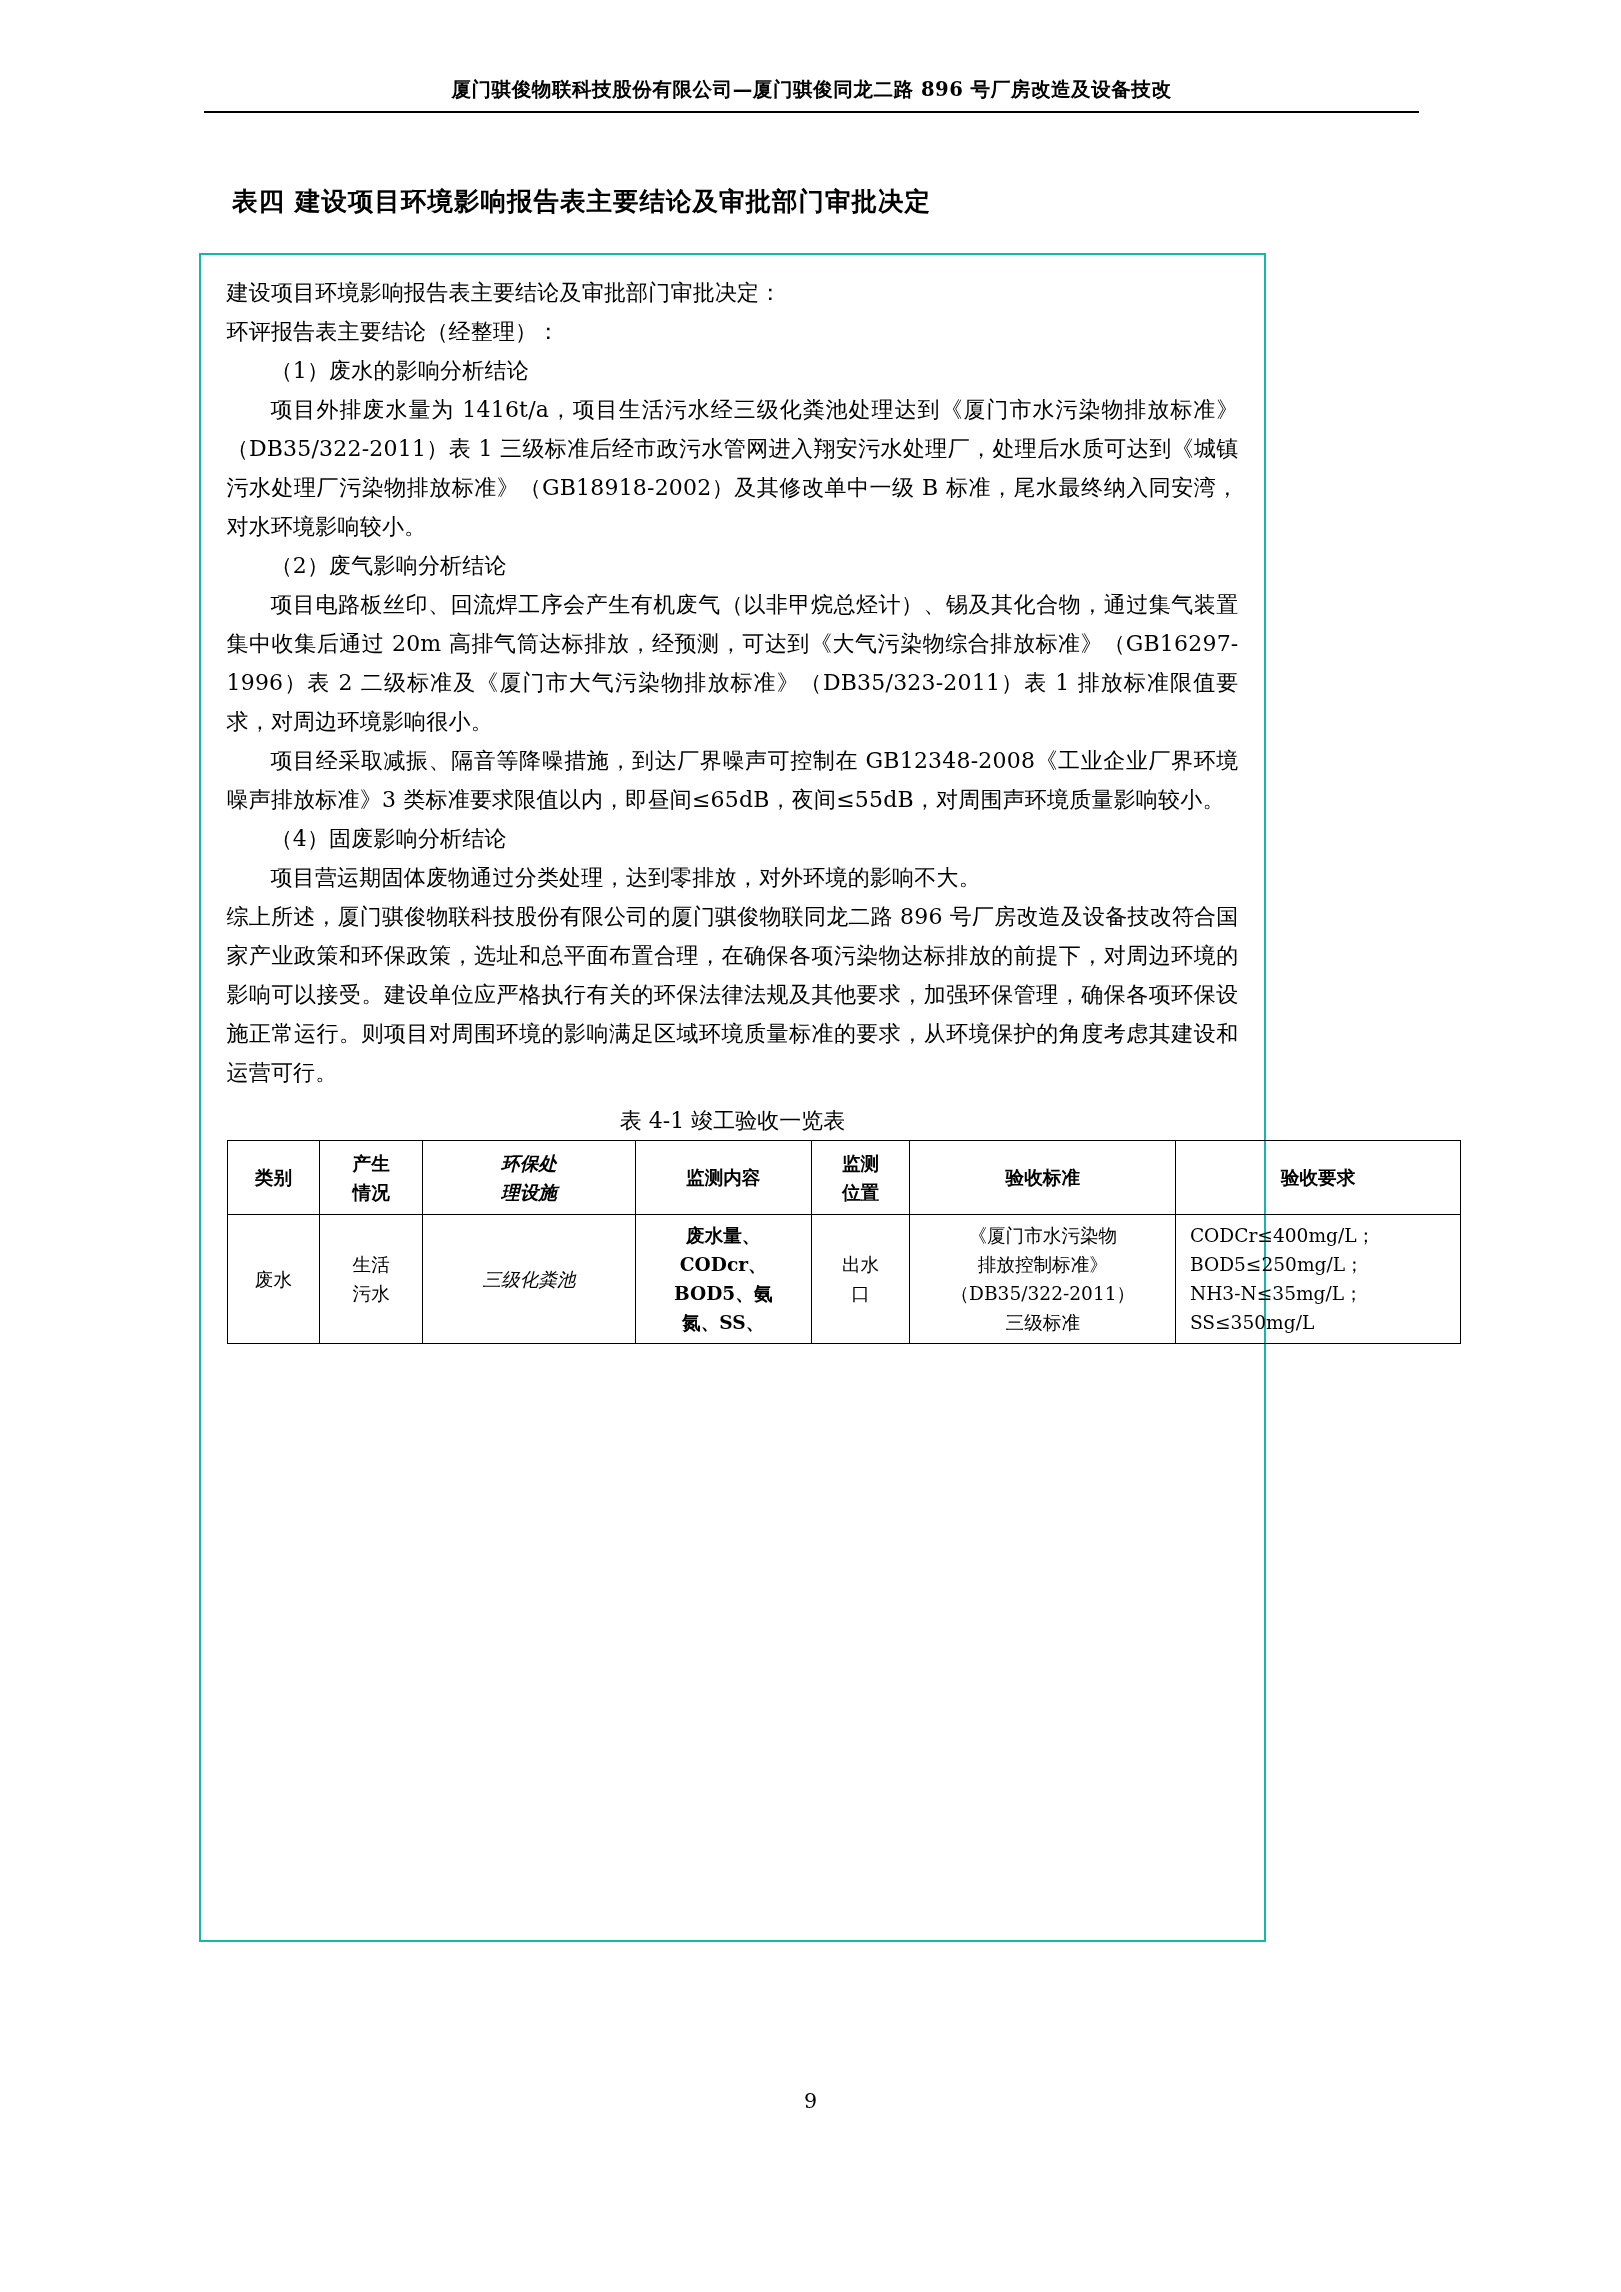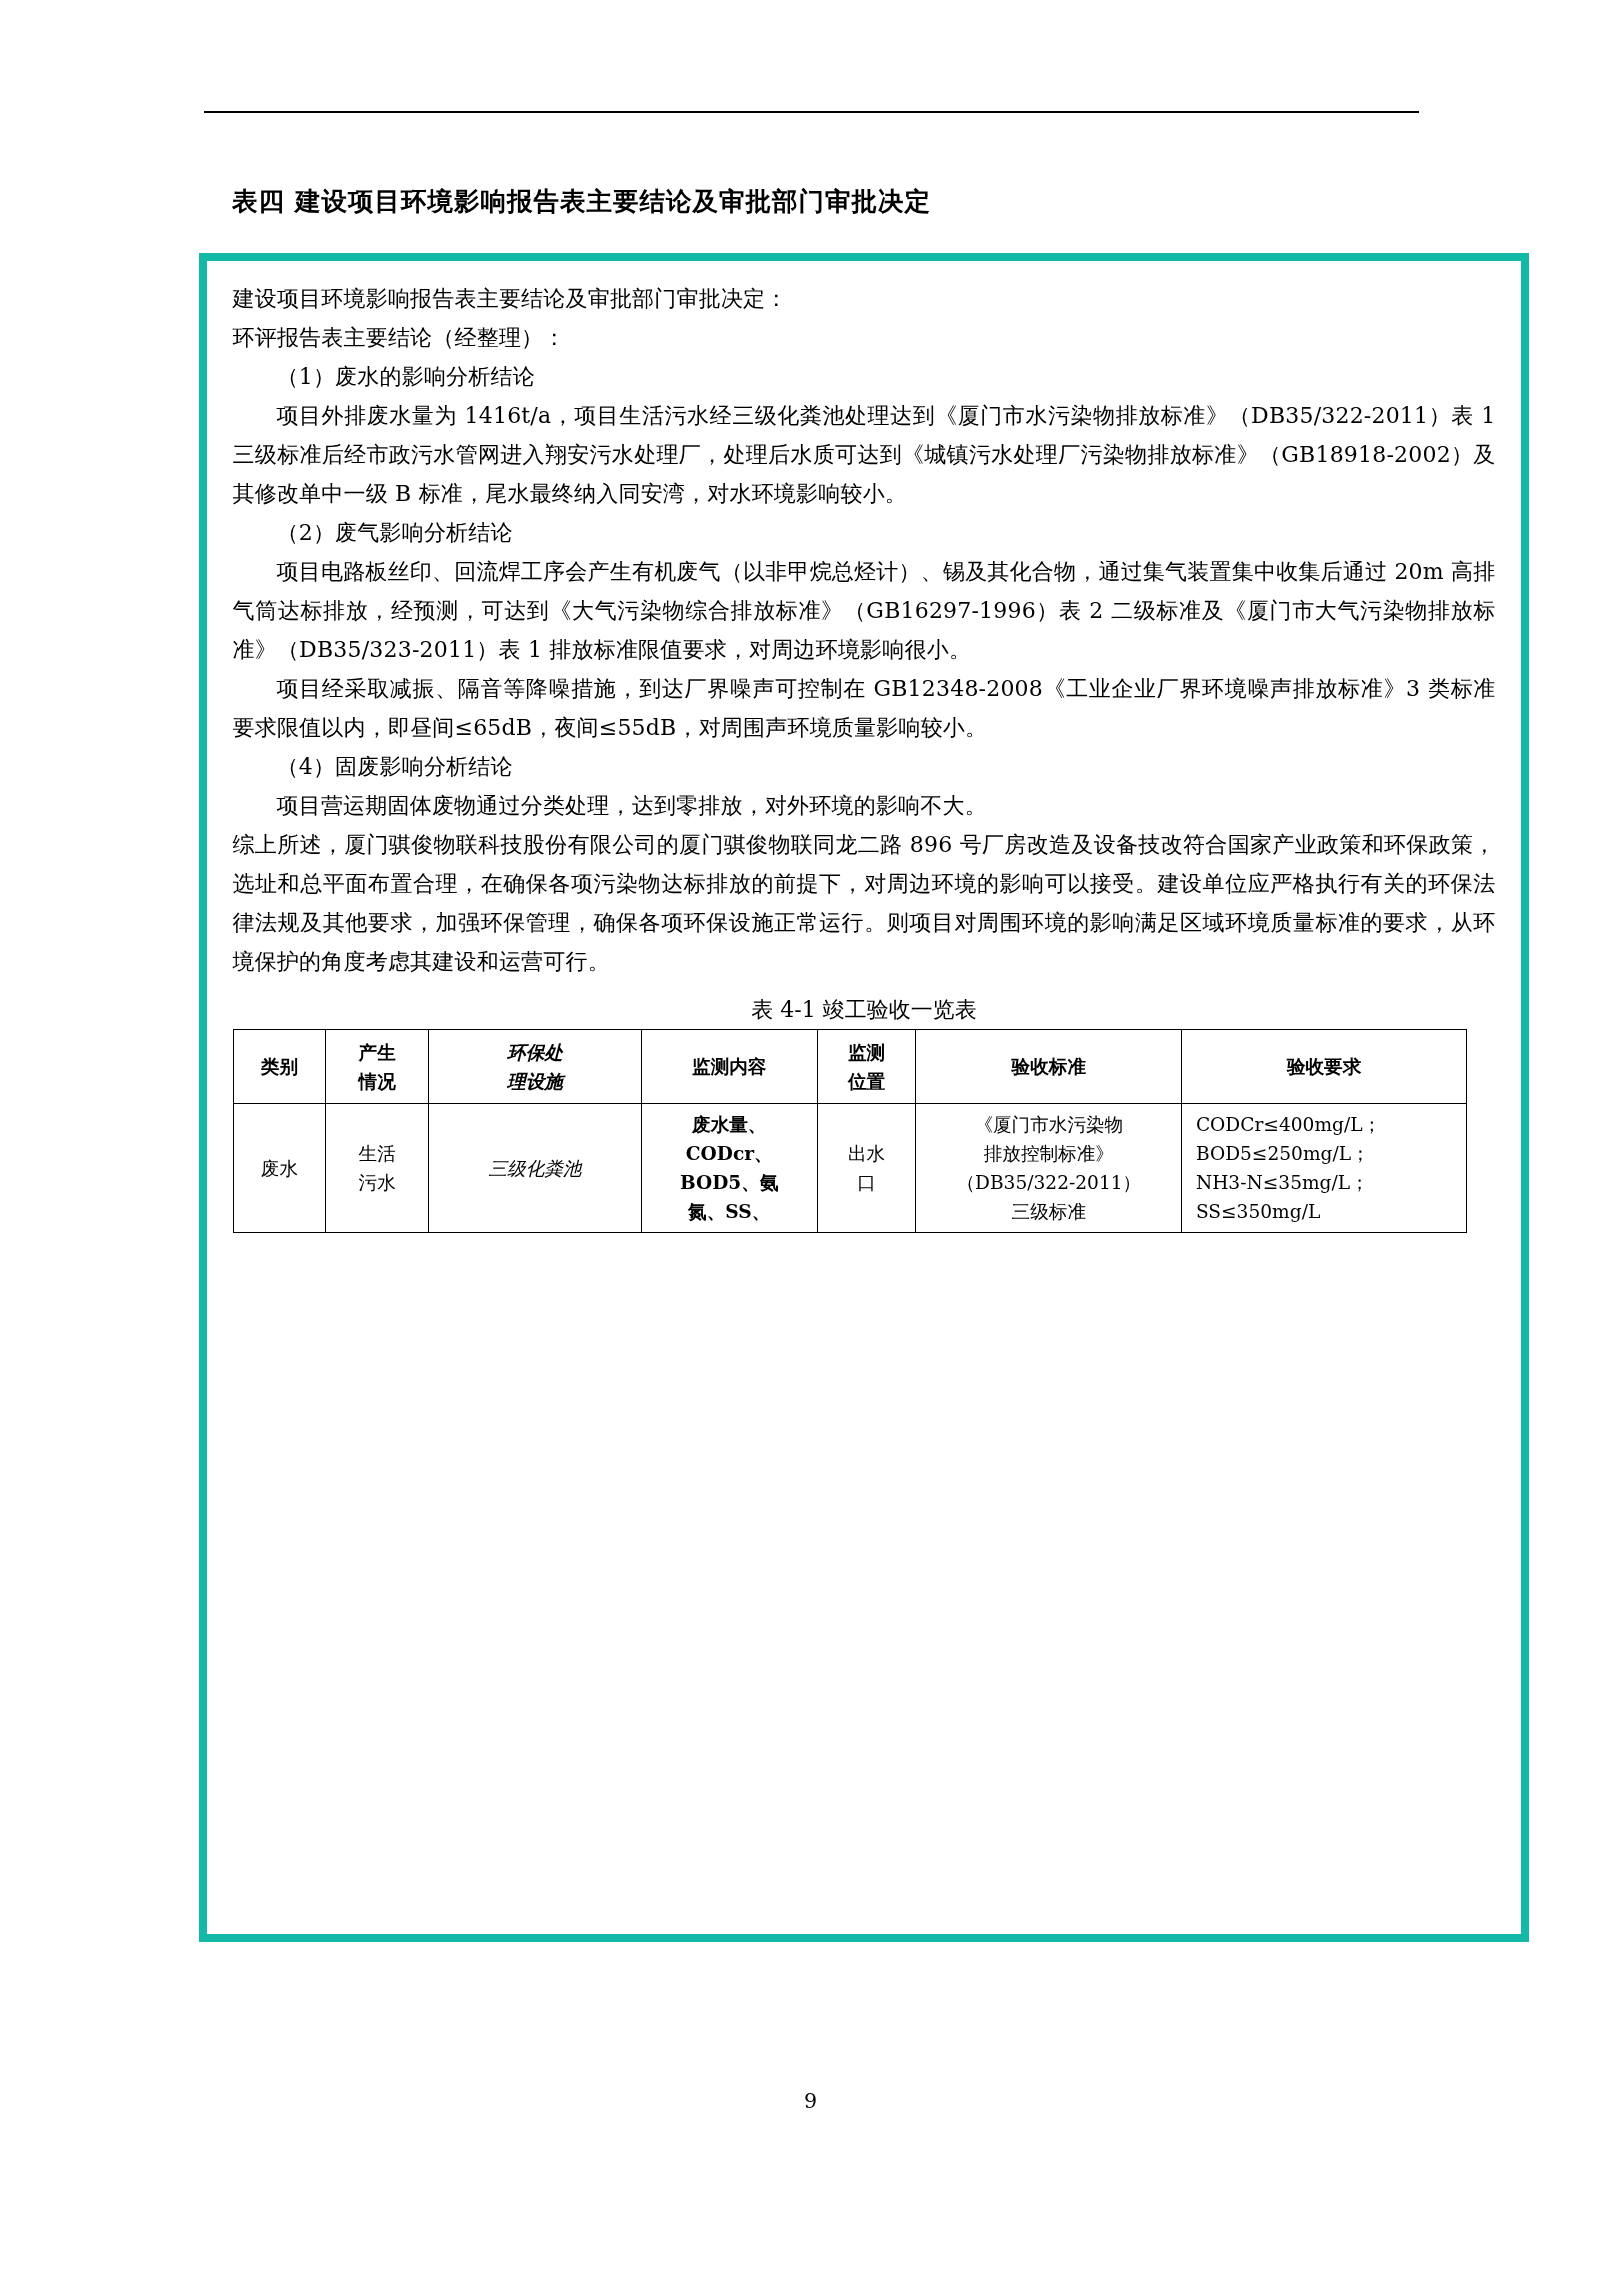--- a/index.html
+++ b/index.html
@@ -48,23 +48,23 @@
     font-size: 25.5px;
     font-weight: bold;
     letter-spacing: 1px;
     font-family: "DejaVu Serif", "Liberation Serif", serif;
   }
   
   .main-box {
     position: absolute;
     top: 253px;
     left: 199px;
-    width: 1330px;
+    width: 1067px;
     height: 1689px;
-    border: 8px solid #14b8a6;
+    border: 2px solid #14b8a6;
     box-sizing: border-box;
     padding: 17.6px 25.5px 0 25.5px;
   }
   .body-text {
     font-size: 22px;
     line-height: 39px;
     text-align: justify;
     letter-spacing: 0.2px;
   }
   .indent2 {
@@ -123,20 +123,21 @@
   .col4 { width: 167px; font-weight: bold; }
   .col5 { width: 90px; }
   .col6 { width: 257px; }
   .col7 { width: 276px; }
 </style>
 </head>
 <body>
 
 <div class="page">
 
+  <div class="page-header">厦门骐俊物联科技股份有限公司—厦门骐俊同龙二路 896 号厂房改造及设备技改</div>
   <div class="header-rule"></div>
 
   <div class="section-title">表四 建设项目环境影响报告表主要结论及审批部门审批决定</div>
 
   <div class="main-box">
 
     <div class="body-text noindent">建设项目环境影响报告表主要结论及审批部门审批决定：</div>
     <div class="body-text noindent">环评报告表主要结论（经整理）：</div>
 
     <div class="body-text indent2">（1）废水的影响分析结论</div>

